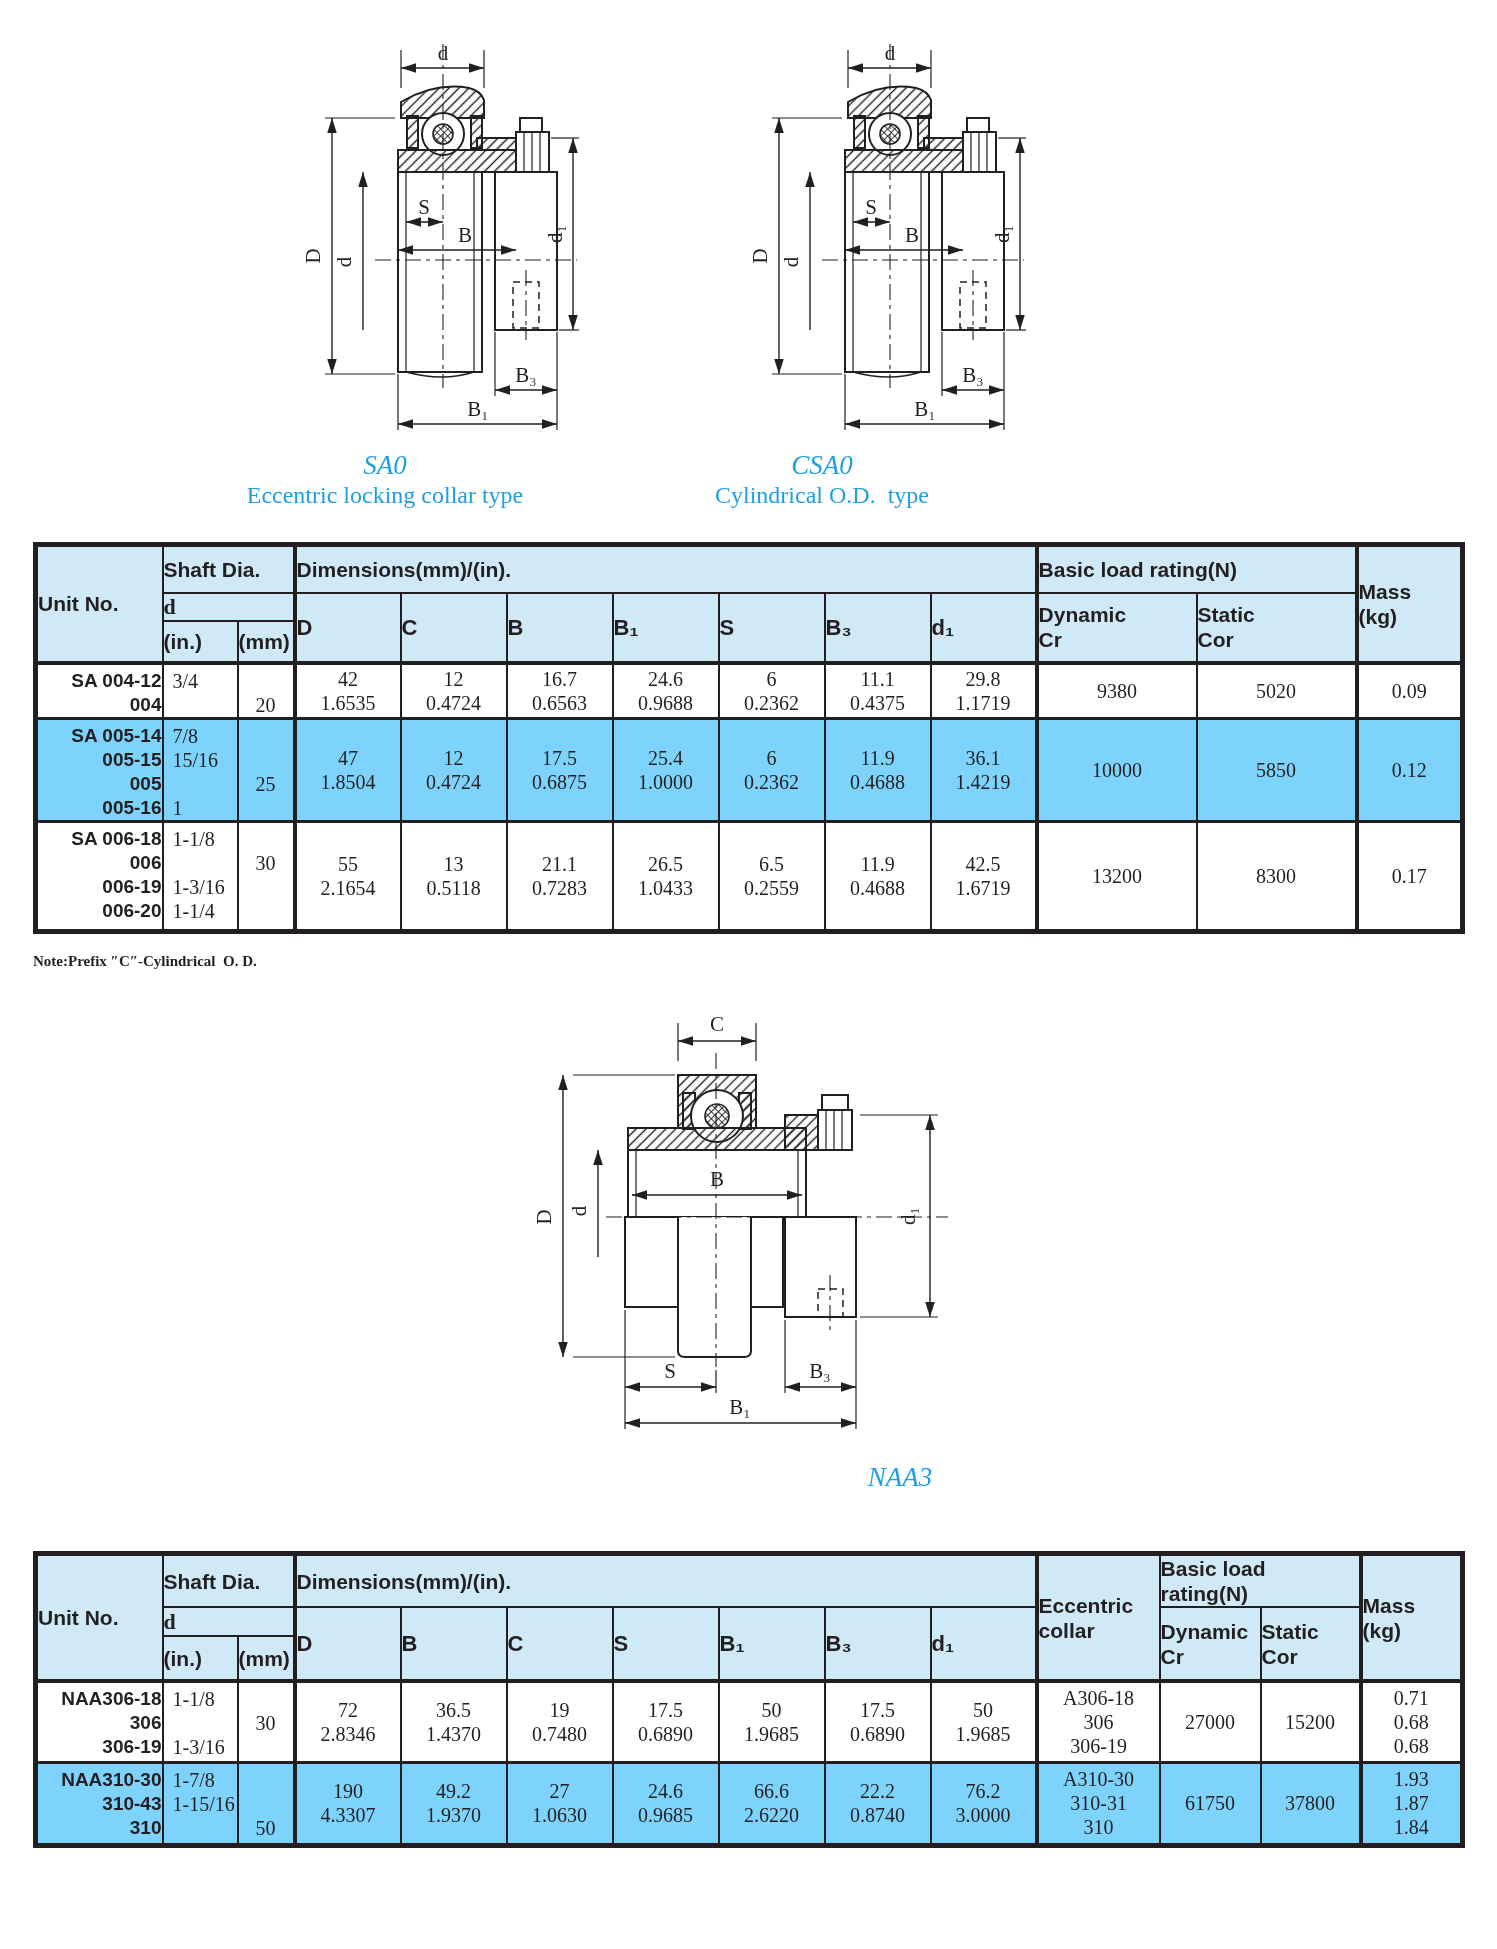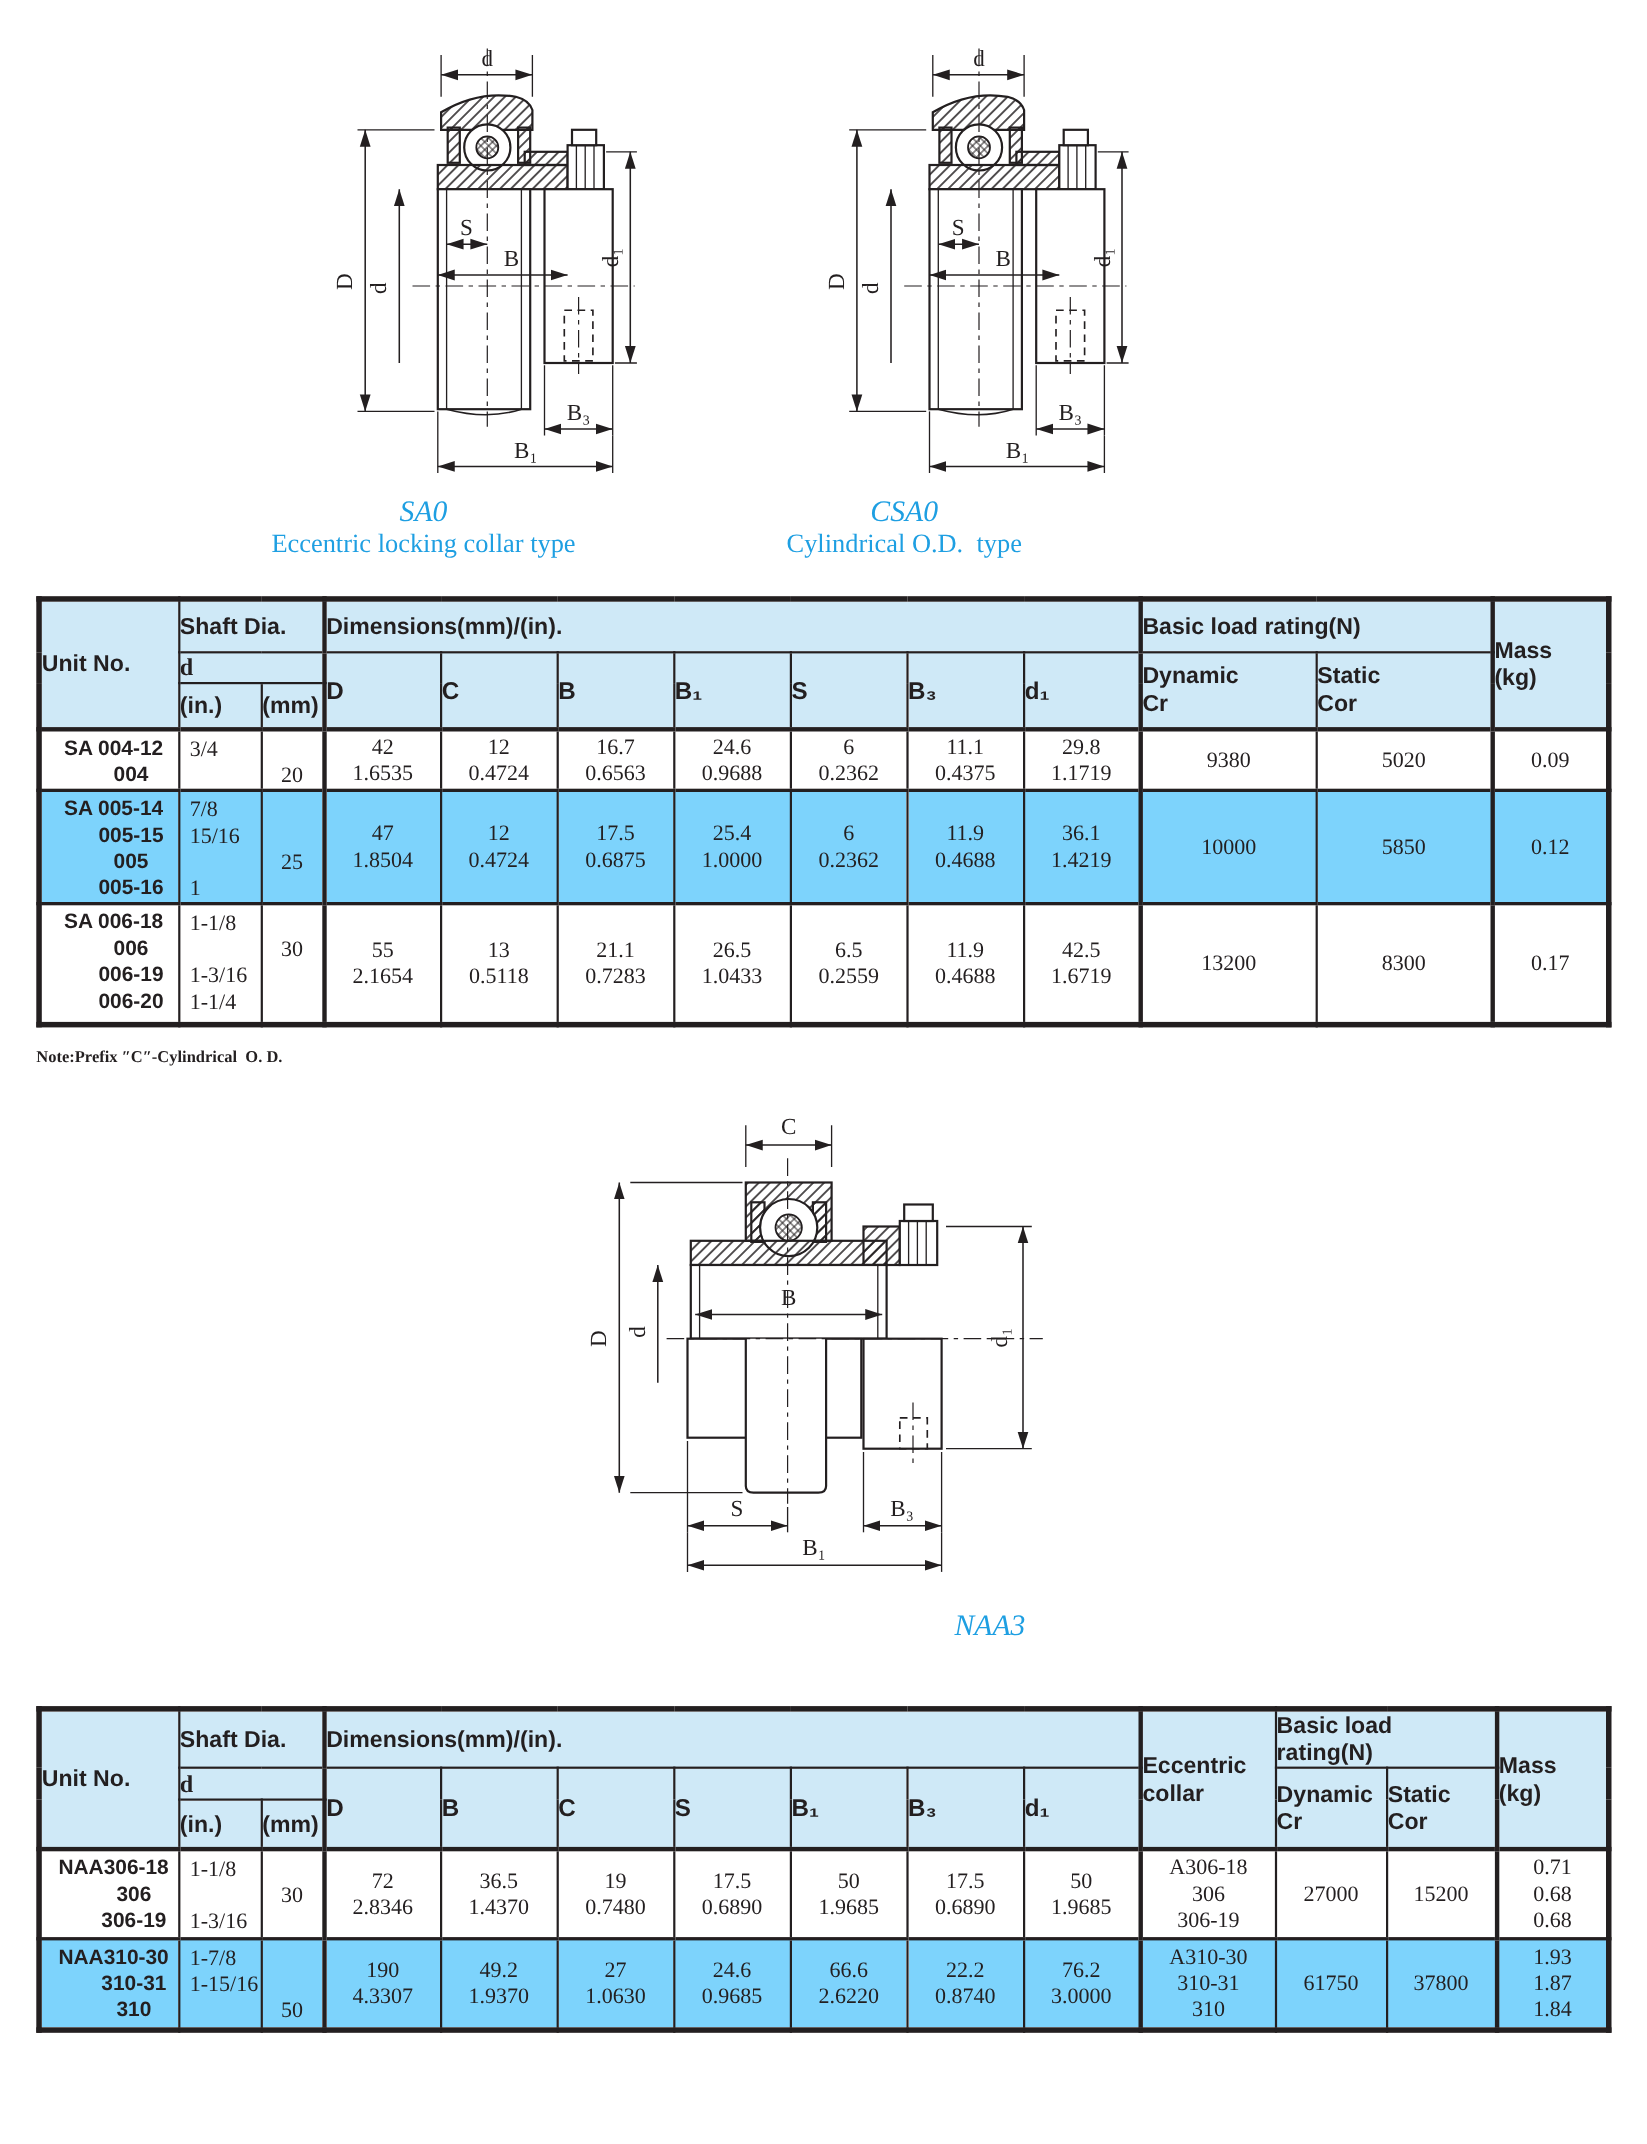--- a/index.html
+++ b/index.html
@@ -22,21 +22,21 @@
   table{border-collapse:collapse;table-layout:fixed;position:absolute;left:33px;background:#fff;
         border:5px solid #231f20;}
   #t1{top:542px;width:1427px;} #t2{top:1551px;width:1427px;}
   td{border:2px solid #231f20;padding:0;overflow:hidden;}
   .hd{background:#cfe9f7;font-weight:bold;font-size:21px;text-align:left;vertical-align:middle;
       white-space:pre-line;line-height:25px;}
   .letter{font-size:22px;}
   .serifd{font-family:"Liberation Serif","DejaVu Serif",serif;font-size:22px;}
   .num{font-family:"Liberation Serif","DejaVu Serif",serif;font-size:20px;text-align:center;
        vertical-align:middle;white-space:pre-line;line-height:24px;}
-  .unit{font-weight:bold;font-size:19px;text-align:center;vertical-align:top;white-space:pre;
+  .unit{font-weight:bold;font-size:19px;text-align:right;vertical-align:top;white-space:pre;
         padding:4px 0 0 7px;line-height:24px;}
   .win{font-family:"Liberation Serif","DejaVu Serif",serif;font-size:20px;text-align:left;
        vertical-align:top;white-space:pre;padding:4px 0 0 9px;line-height:24px;}
   .wmm{font-family:"Liberation Serif","DejaVu Serif",serif;font-size:20px;text-align:center;
        vertical-align:top;white-space:pre;padding-top:4px;line-height:24px;}
   .gray td{background:#7dd3fc;}
   .bl4{border-left-width:4px;}
   tbody tr:first-child td{border-top-width:4px;}
   tbody tr:not(:first-child) td{border-top-width:3px;}
   .h48{height:48px;} .h28{height:28px;} .h42{height:42px;}
@@ -477,21 +477,21 @@
 306
 306-19</td>
         <td class="num">27000</td>
         <td class="num">15200</td>
         <td class="num bl4">0.71
 0.68
 0.68</td>
       </tr>
       <tr class="h83 gray">
         <td class="unit">NAA310-30
-       310-31
+       310-43
        310</td>
         <td class="win">1-7/8
 1-15/16</td>
         <td class="wmm">
 
 50</td>
         <td class="num bl4">190
 4.3307</td>
         <td class="num">49.2
 1.9370</td>

